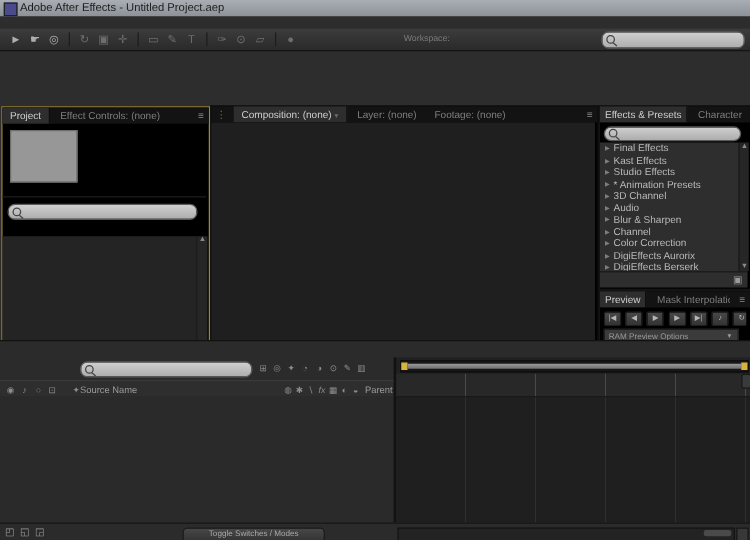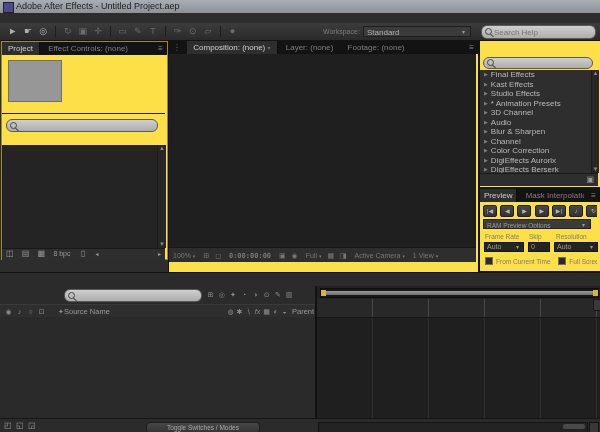--- a/index.html
+++ b/index.html
@@ -10,21 +10,21 @@
   .nowrap{white-space:nowrap;overflow:hidden;}
   
   .titlebar{left:0;top:0;width:600px;height:13px;background:linear-gradient(#a8aeb4,#8c9298);color:#1d1d1d;font-size:9px;line-height:13px;}
   .appicon{left:3px;top:2px;width:9px;height:9px;background:#4a4a8c;border:1px solid #222;}
   .menubar{left:0;top:13px;width:600px;height:10px;background:#d6d3ce;color:#000;line-height:10px;}
   .menubar span{display:inline-block;padding:0 7px;}
   .toolbar{left:0;top:23px;width:600px;height:17px;background:linear-gradient(#3c3c3c,#2a2a2a);border-bottom:1px solid #141414;}
   .tool{display:inline-block;width:13px;text-align:center;color:#aeaeae;font-size:9px;line-height:16px;}
   .tsep{display:inline-block;width:1px;height:11px;background:#1d1d1d;margin:0 3px;vertical-align:middle;}
   
-  .panel{background:#fde047;border:1px solid #141414;}
+  .panel{background:#000000;border:1px solid #141414;margin-top:44px;}
   .tabbar{background:#131313;height:13px;line-height:13px;overflow:hidden;white-space:nowrap;}
   .tab{display:inline-block;padding:0 6px;height:13px;color:#7f7f7f;background:#1d1d1d;border-right:1px solid #0d0d0d;}
   .tab.active{background:#2e2e2e;color:#cfcfcf;}
   .pmenu{float:right;color:#8a8a8a;padding:0 4px;}
   .field{background:linear-gradient(#cfcfcf,#adadad);border:1px solid #5a5a5a;border-radius:6px;color:#222;}
   .field input{background:transparent;border:0;outline:0;width:100%;height:100%;font-size:8px;color:#222;padding:0 2px 0 12px;box-sizing:border-box;font-family:"Liberation Sans",sans-serif;}
   .mag{position:absolute;left:3px;top:2px;width:5px;height:5px;border:1px solid #444;border-radius:50%;}
   .mag::after{content:"";position:absolute;width:4px;height:1px;background:#444;right:-3px;bottom:-2px;transform:rotate(40deg);}
   .colhead{background:#2e2e2e;border-top:1px solid #3a3a3a;border-bottom:1px solid #1a1a1a;color:#9a9a9a;font-size:7.5px;line-height:11px;}
   .scroll{background:#262626;border-left:1px solid #1c1c1c;}
@@ -69,26 +69,22 @@
     <span class="tool dim">▭</span>
     <span class="tool dim">✎</span>
     <span class="tool dim">T</span>
     <span class="tsep"></span>
     <span class="tool dim">✑</span>
     <span class="tool dim">⊙</span>
     <span class="tool dim">▱</span>
     <span class="tsep"></span>
     <span class="tool dim">●</span>
     <span class="abs lbl" style="left:323px;top:5px;font-size:7px;">Workspace:</span>
-    <div class="abs drop" style="left:363px;top:3px;width:108px;height:11px;padding:1px 3px;box-sizing:border-box;">
-      <span>Standard</span><span class="caret">▾</span>
-    </div>
     <div class="abs field" style="left:481px;top:2px;width:113px;height:12px;">
       <span class="mag"></span>
-      <input placeholder="Search Help" style="">
     </div>
   </div>
 
   <div class="abs panel" style="left:1px;top:41px;width:165px;height:217px;border:1px solid #9d8738;">
     <div class="tabbar">
       <span class="tab active">Project</span>
       <span class="tab" style="background:transparent;border:0;">Effect Controls: (none)</span>
       <span class="pmenu">≡</span>
     </div>
     <div class="abs" style="left:6px;top:18px;width:52px;height:40px;background:#979797;border:1px solid #6f6f6f;"></div>
@@ -131,20 +127,25 @@
       <span style="padding-left:4px;">◉</span>
       <span style="padding-left:6px;"><span>Full</span> <span style="font-size:5px;">▾</span></span>
       <span style="padding-left:4px;">▦</span>
       <span style="padding-left:4px;">◨</span>
       <span style="padding-left:6px;"><span>Active Camera</span> <span style="font-size:5px;">▾</span></span>
       <span style="padding-left:6px;"><span>1 View</span> <span style="font-size:5px;">▾</span></span>
     </div>
   </div>
 
   <div class="abs panel" style="left:479px;top:40px;width:120px;height:146px;">
+    <div class="tabbar nowrap">
+      <span class="tab active" style="padding:0 4px;">Effects &amp; Presets</span>
+      <span class="tab" style="background:transparent;border:0;max-width:30px;display:inline-block;overflow:hidden;vertical-align:top;">Character</span>
+      
+    </div>
     <div class="abs field" style="left:3px;top:16px;width:108px;height:10px;">
       <span class="mag" style="top:1px;"></span>
       <input style="">
     </div>
     <div class="abs" style="left:0;top:29px;width:111px;height:103px;overflow:hidden;background:#2e2e2e;">
       <div class="efrow"><span class="tri">▶</span><span>Final Effects</span></div>
       <div class="efrow"><span class="tri">▶</span><span>Kast Effects</span></div>
       <div class="efrow"><span class="tri">▶</span><span>Studio Effects</span></div>
       <div class="efrow"><span class="tri">▶</span><span>* Animation Presets</span></div>
       <div class="efrow"><span class="tri">▶</span><span>3D Channel</span></div>

